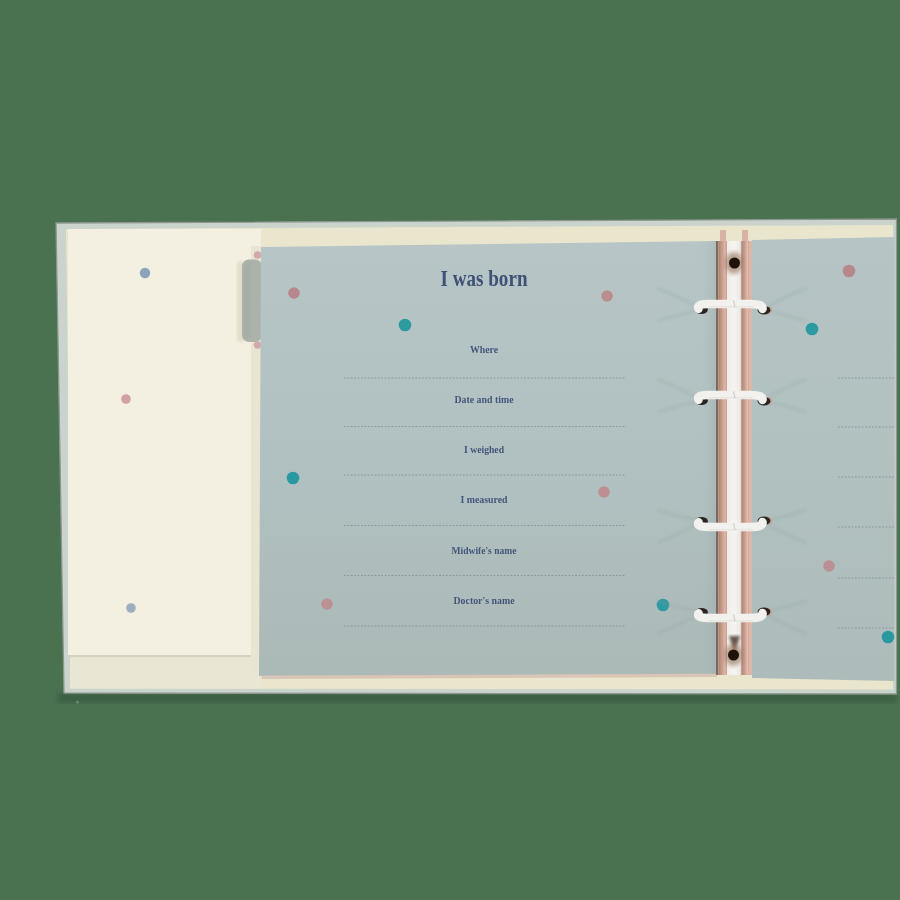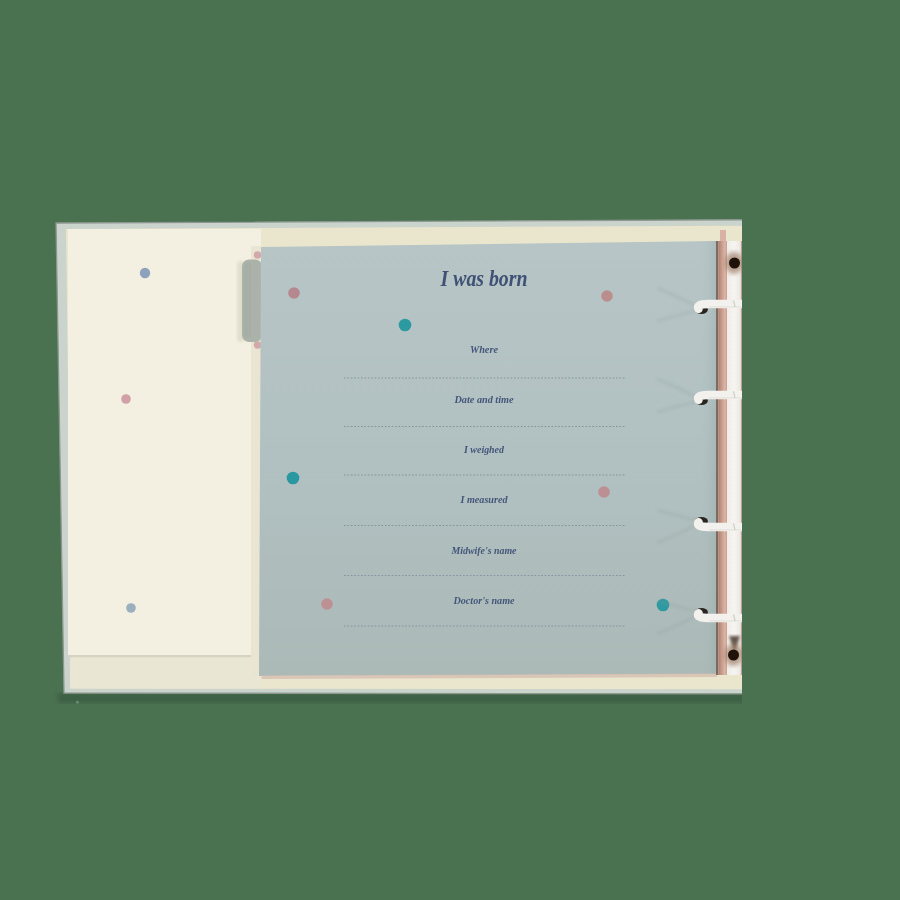--- a/index.html
+++ b/index.html
@@ -1,17 +1,17 @@
 <!DOCTYPE html>
 <html><head>
 <meta charset="utf-8">
 <style>
   html,body{margin:0;padding:0;}
   body{width:900px;height:900px;background:#4a7150;font-family:"Liberation Serif",serif;}
-  .stage{position:relative;width:742px;height:900px;overflow:hidden;font-style:italic;}
+  .stage{position:relative;width:900px;height:900px;overflow:hidden;}
 </style>
 </head>
 <body>
 <div class="stage">
 <svg width="900" height="900" viewBox="0 0 900 900" xmlns="http://www.w3.org/2000/svg">
   <defs>
     <linearGradient id="sageL" x1="0" y1="0" x2="0" y2="1">
       <stop offset="0" stop-color="#b7c5c6"></stop>
       <stop offset="0.6" stop-color="#b0bfbf"></stop>
       <stop offset="1" stop-color="#abbab7"></stop>

